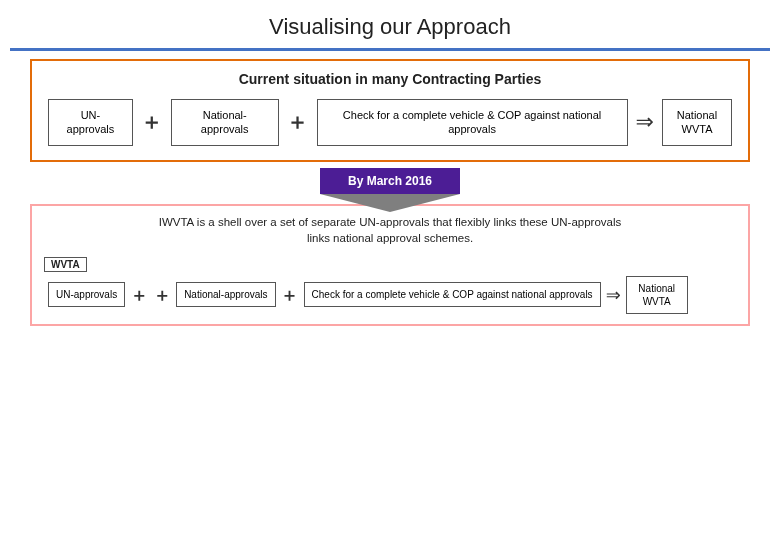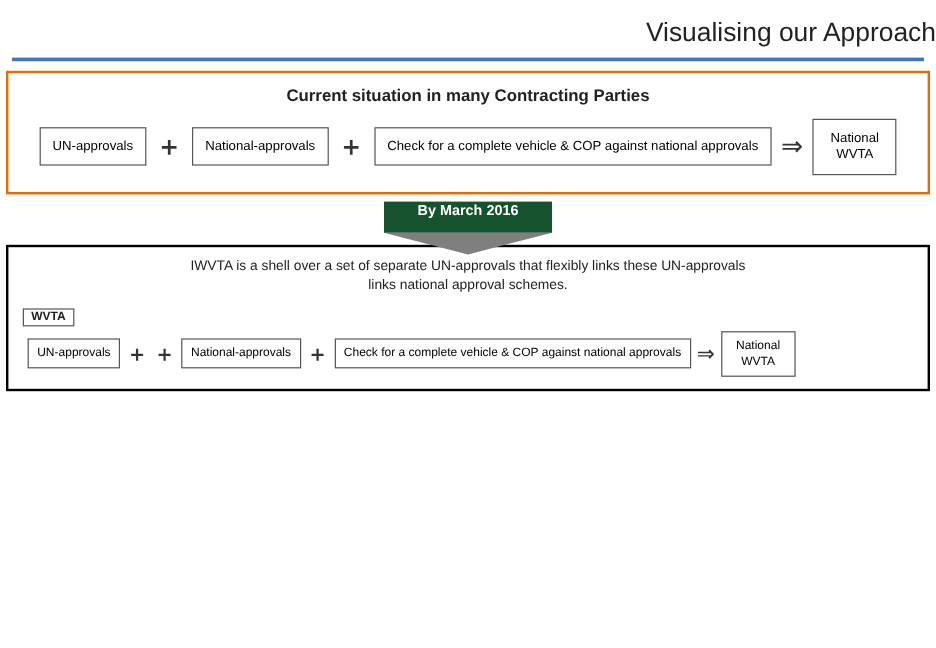--- a/index.html
+++ b/index.html
@@ -5,35 +5,35 @@
     * { box-sizing: border-box; margin: 0; padding: 0; }
     body {
       width: 780px;
       height: 540px;
       background: #fff;
       font-family: Arial, sans-serif;
       overflow: hidden;
     }
 
     .page-title {
-      text-align: right;
+      text-align: center;
       font-size: 22px;
       font-weight: normal;
       padding: 14px 0 8px 0;
       color: #222;
     }
 
     .top-line {
       height: 3px;
       background: #4472C4;
       margin: 0 10px 8px 10px;
     }
 
     .outer-wrapper {
-      padding: 0 5px;
+      padding: 0 30px;
     }
 
     
     .top-section {
       border: 2px solid #E36C09;
       border-radius: 0;
       padding: 10px 16px 14px 16px;
       margin-bottom: 0;
     }
 
@@ -83,24 +83,25 @@
     }
 
     .march-chevron-outer {
       position: relative;
       display: flex;
       flex-direction: column;
       align-items: center;
     }
 
     .chevron-body {
-      background: #14532d;
+      background: #4c1d95;
       width: 140px;
       height: 26px;
       display: flex;
+      align-items: center;
       justify-content: center;
       position: relative;
     }
 
     .chevron-body::after {
       content: '';
       position: absolute;
       bottom: -18px;
       left: 0;
       width: 0;
@@ -117,21 +118,21 @@
     }
 
     .chevron-wrap {
       margin: 6px 0 10px 0;
       display: flex;
       justify-content: center;
     }
 
     
     .bottom-section {
-      border: 2px solid #000000;
+      border: 2px solid #fca5a5;
       border-radius: 0;
       padding: 8px 12px 10px 12px;
       margin-top: 0;
     }
 
     .bottom-text {
       font-size: 11.5px;
       text-align: center;
       margin-bottom: 8px;
       line-height: 1.4;

